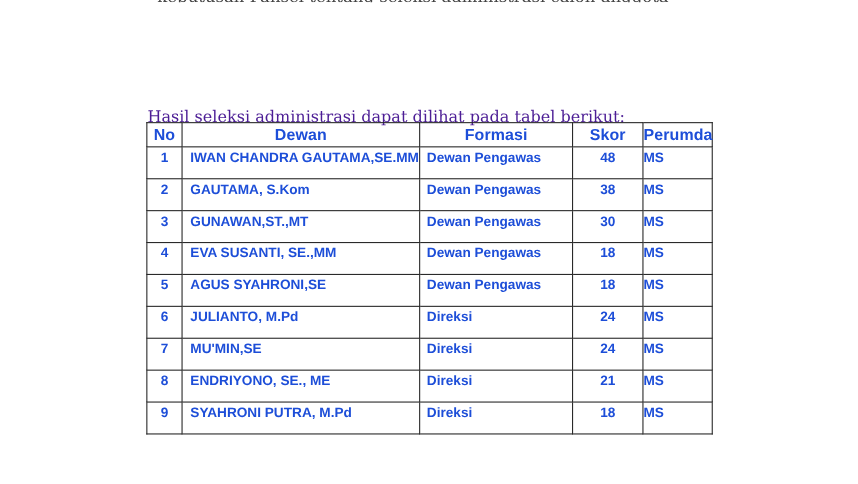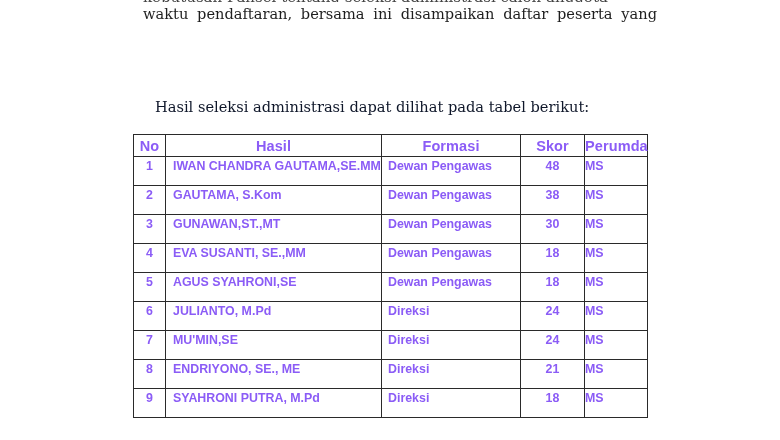--- a/index.html
+++ b/index.html
@@ -42,36 +42,36 @@
       text-align: justify;
       text-align-last: justify;
       white-space: nowrap;
       height: 21.5px;
     }
     .paragraph .line.last {
       text-align-last: left;
     }
     .intro {
       position: absolute;
-      left: 155px;
+      left: 134px;
       top: 97px;
       font-family: "DejaVu Serif", "Liberation Serif", serif;
       font-size: 14.6px;
       line-height: 20px;
-      color: #0f172a;
+      color: #4c1d95;
       white-space: nowrap;
     }
     table.results {
       position: absolute;
       left: 133px;
-      top: 134px;
+      top: 111px;
       width: 514px;
       border-collapse: collapse;
       font-family: "Liberation Sans", "DejaVu Sans", sans-serif;
-      color: #8b5cf6;
+      color: #1d4ed8;
       table-layout: fixed;
       padding-left: 34px;
     }
     table.results th, table.results td {
       border: 1.5px solid #2a2a2a;
       padding: 0;
     }
     table.results th {
       font-size: 14.5px;
       font-weight: bold;
@@ -98,37 +98,36 @@
     col.col-formasi { width: 139px; }
     col.col-skor { width: 64px; }
     col.col-status { width: 63px; }
   </style>
 </head>
 <body>
 
 <div class="top-fragment">keputusan Pansel tentang seleksi administrasi calon anggota</div>
 
 <div class="paragraph">
-  <span class="line">waktu pendaftaran, bersama ini disampaikan daftar peserta yang</span>
 </div>
 
 <div class="intro">Hasil seleksi administrasi dapat dilihat pada tabel berikut:</div>
 
 <table class="results">
   <colgroup>
     <col class="col-no">
     <col class="col-nama">
     <col class="col-formasi">
     <col class="col-skor">
     <col class="col-status">
   </colgroup>
   <thead>
     <tr>
       <th>No</th>
-      <th>Hasil</th>
+      <th>Dewan</th>
       <th>Formasi</th>
       <th>Skor</th>
       <th>Perumda</th>
     </tr>
   </thead>
   <tbody>
     <tr>
       <td class="c-no">1</td>
       <td class="c-nama">IWAN CHANDRA GAUTAMA,SE.MM</td>
       <td class="c-formasi">Dewan Pengawas</td>

